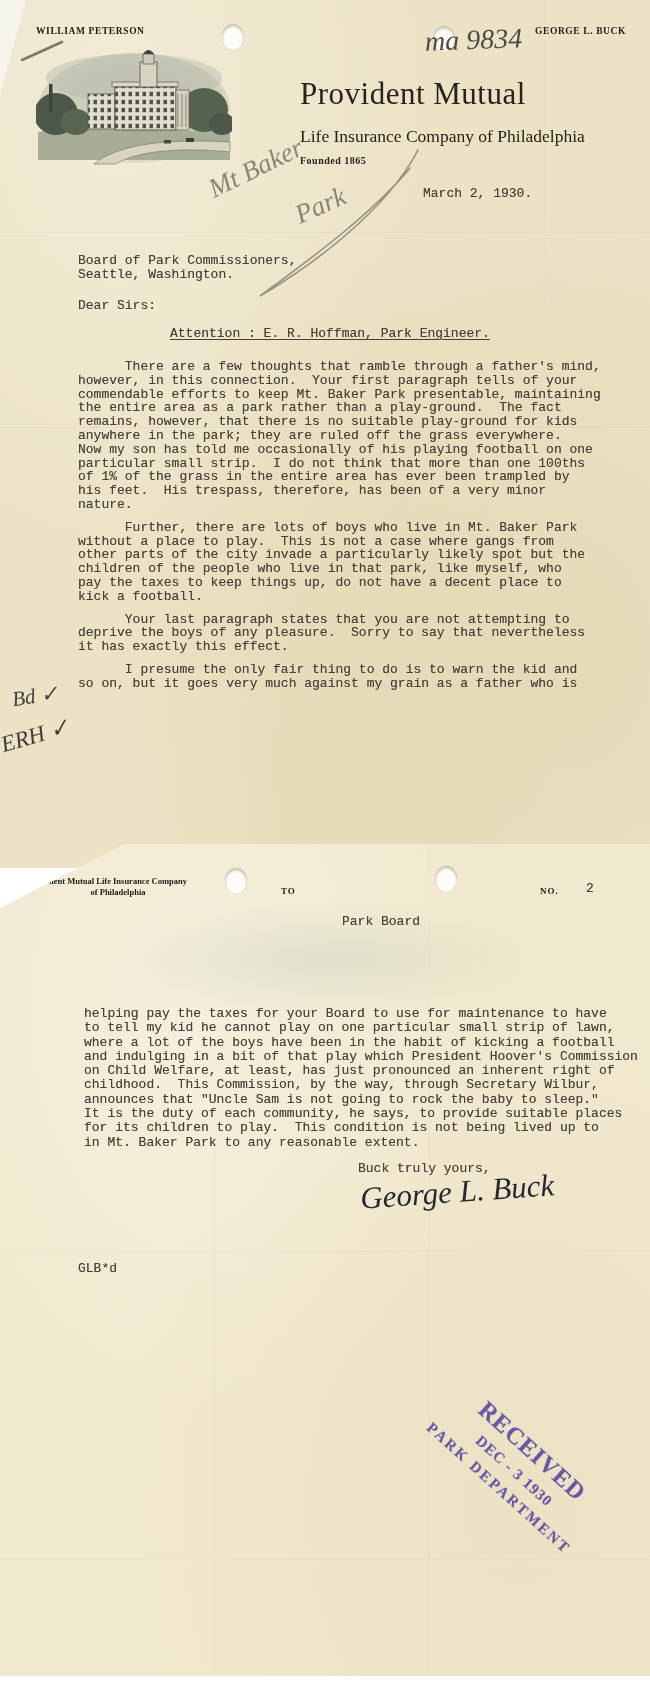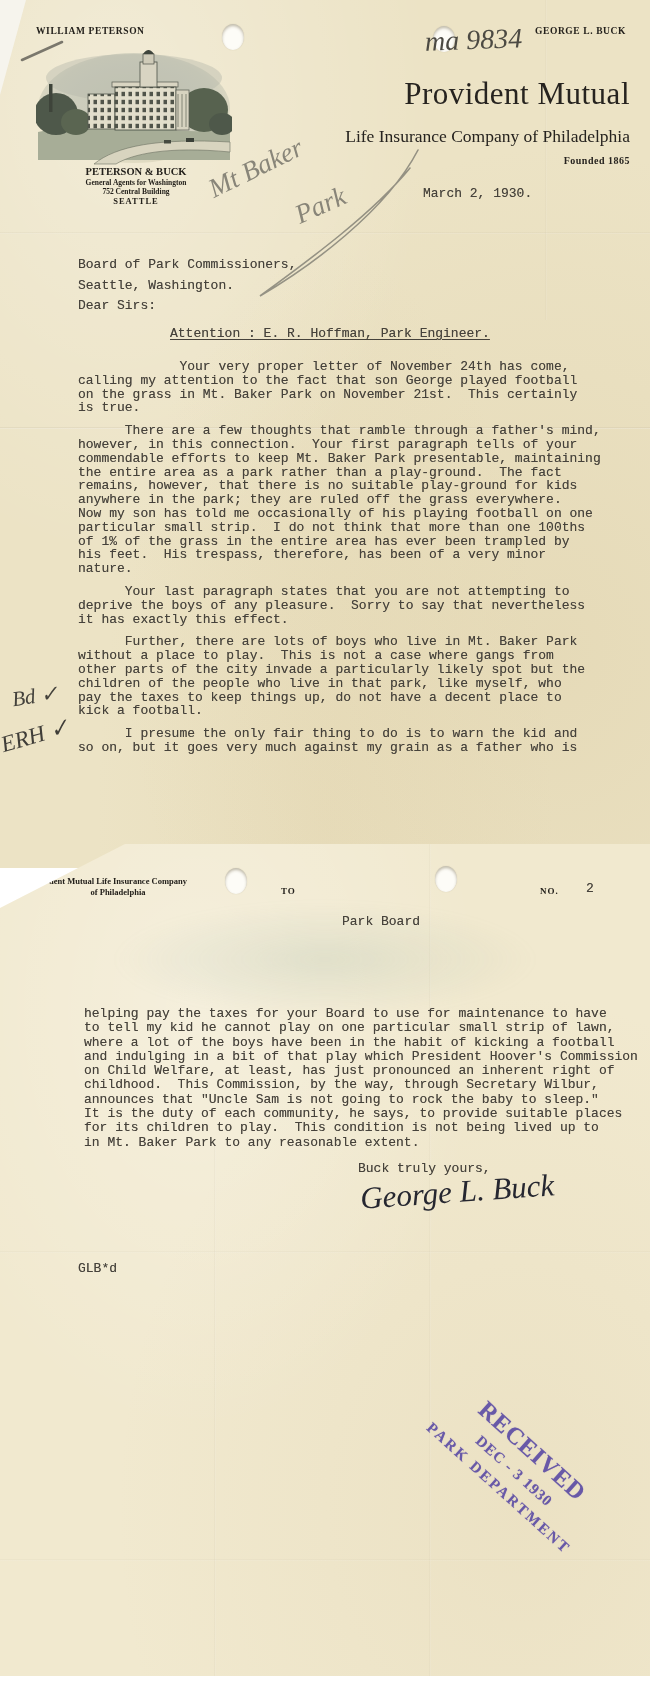--- a/index.html
+++ b/index.html
@@ -25,21 +25,21 @@
   .tw2{line-height:14.3px;}
   .para{margin:0 0 9px 0;}
   .printed{color:#24211c;font-weight:bold;}
   .hole{position:absolute;width:22px;height:26px;border-radius:50%;
         background:#fdfcf7;box-shadow:inset 0 2px 3px rgba(95,82,48,.38),0 0 1px rgba(120,105,60,.25);}
   .crease-h{position:absolute;left:0;width:100%;height:2px;
         background:linear-gradient(rgba(130,112,70,.14),rgba(255,255,255,.35));}
   .crease-v{position:absolute;top:0;width:2px;
         background:linear-gradient(90deg,rgba(130,112,70,.13),rgba(255,255,255,.30));}
   .pencil{font-style:italic;color:#55524a;}
-  .company{ text-align:right;color:#26231f;}
+  .company{ text-align:left;color:#26231f;}
   .company .cname{font-size:31px;letter-spacing:.5px;}
   .company .csub{font-size:17.5px;margin-top:14px;}
   .company .cfound{font-size:10px;font-weight:bold;margin-top:8px;letter-spacing:.5px;}
   .firm{text-align:center;color:#24211c;font-weight:bold;}
   .stamp{color:#5646a4;opacity:.88;text-align:center;
          font-family:"Liberation Serif","DejaVu Serif",serif;
          text-shadow:0 0 1px rgba(86,70,164,.5);}
   .stamp .s1{font-size:24px;font-weight:bold;letter-spacing:1px;}
   .stamp .s2{font-size:15px;font-weight:bold;margin-top:5px;letter-spacing:1px;}
   .stamp .s3{font-size:15px;font-weight:bold;margin-top:6px;letter-spacing:2.5px;}
@@ -94,73 +94,63 @@
     <path d="M142,44 v33 M146,44 v33 M150,44 v33" stroke="#6e7364" stroke-width=".8"></path>
     <rect x="104" y="12" width="17" height="25" fill="#d8d4c2" stroke="#4d5248" stroke-width=".8"></rect>
     <rect x="107" y="4" width="11" height="10" fill="#cfcbb8" stroke="#4d5248" stroke-width=".7"></rect>
     <path d="M107,4 Q112.5,-4 118,4 Z" fill="#3f453c"></path>
     <line x1="112.5" y1="-3" x2="112.5" y2="2" stroke="#3f453c" stroke-width="1"></line>
     <path d="M58,114 C80,96 122,88 194,92 L194,102 C132,96 96,104 80,114 Z" fill="#d8d4bf" stroke="#6b7162" stroke-width=".6"></path>
     <rect x="150" y="88" width="8" height="4" fill="#3a3f37"></rect>
     <rect x="128" y="90" width="7" height="3.5" fill="#454a40"></rect>
   </svg>
 
-  <div class="abs firm" style="left:52px;top:166px;width:168px;">
-    <div style="font-size:10.5px;">PETERSON &amp; BUCK</div>
-    <div style="font-size:7.5px;margin-top:1px;">General Agents for Washington</div>
-    <div style="font-size:7.5px;">752 Central Building</div>
-    <div style="font-size:8.5px;letter-spacing:1px;">SEATTLE</div>
-  </div>
 
   <div class="abs company" style="left:300px;top:76px;width:330px;">
     <div class="cname">Provident Mutual</div>
     <div class="csub">Life Insurance Company of Philadelphia</div>
     <div class="cfound">Founded 1865</div>
   </div>
 
   <svg class="abs" style="left:200px;top:128px;" width="255" height="190" viewBox="0 0 255 190">
     <path d="M218,22 C186,84 108,140 60,168 C112,130 174,84 210,40" stroke="#77756c" stroke-width="1.6" fill="none" opacity=".75" stroke-linecap="round"></path>
     <text x="14" y="70" transform="rotate(-26 14 70)" font-style="italic" font-size="27" fill="#6f6d64" opacity=".8">Mt Baker</text>
     <text x="100" y="96" transform="rotate(-24 100 96)" font-style="italic" font-size="27" fill="#6f6d64" opacity=".8">Park</text>
   </svg>
 
   <div class="abs tw" style="left:423px;top:187px;">March 2, 1930.</div>
 
-  <div class="abs tw" style="left:78px;top:254px;line-height:21px;">Board of Park Commissioners,
+  <div class="abs tw" style="left:78px;top:254px;line-height:14px;">Board of Park Commissioners,
 Seattle, Washington.</div>
 
   <div class="abs tw" style="left:78px;top:299px;">Dear Sirs:</div>
 
   <div class="abs tw" style="left:170px;top:327px;text-decoration:underline;text-underline-offset:2px;">Attention : E. R. Hoffman, Park Engineer.</div>
 
   <div class="abs" style="left:78px;top:360px;width:555px;">
-    <div class="tw para">             Your very proper letter of November 24th has come,
-calling my attention to the fact that son George played football
-on the grass in Mt. Baker Park on November 21st.  This certainly
-is true.</div>
     <div class="tw para">      There are a few thoughts that ramble through a father's mind,
 however, in this connection.  Your first paragraph tells of your
 commendable efforts to keep Mt. Baker Park presentable, maintaining
 the entire area as a park rather than a play-ground.  The fact
 remains, however, that there is no suitable play-ground for kids
 anywhere in the park; they are ruled off the grass everywhere.
 Now my son has told me occasionally of his playing football on one
 particular small strip.  I do not think that more than one 100ths
 of 1% of the grass in the entire area has ever been trampled by
 his feet.  His trespass, therefore, has been of a very minor
 nature.</div>
-    <div class="tw para">      Your last paragraph states that you are not attempting to
-deprive the boys of any pleasure.  Sorry to say that nevertheless
-it has exactly this effect.</div>
     <div class="tw para">      Further, there are lots of boys who live in Mt. Baker Park
 without a place to play.  This is not a case where gangs from
 other parts of the city invade a particularly likely spot but the
 children of the people who live in that park, like myself, who
 pay the taxes to keep things up, do not have a decent place to
 kick a football.</div>
+    <div class="tw para">      Your last paragraph states that you are not attempting to
+deprive the boys of any pleasure.  Sorry to say that nevertheless
+it has exactly this effect.</div>
     <div class="tw para">      I presume the only fair thing to do is to warn the kid and
 so on, but it goes very much against my grain as a father who is</div>
   </div>
 
   <div class="abs pencil" style="left:12px;top:684px;font-size:21px;transform:rotate(-8deg);color:#44423c;">Bd ✓</div>
   <div class="abs pencil" style="left:0px;top:722px;font-size:23px;transform:rotate(-16deg);color:#3f3d38;">ERH ✓</div>
 </div>
 
 <div class="page page2">
 

